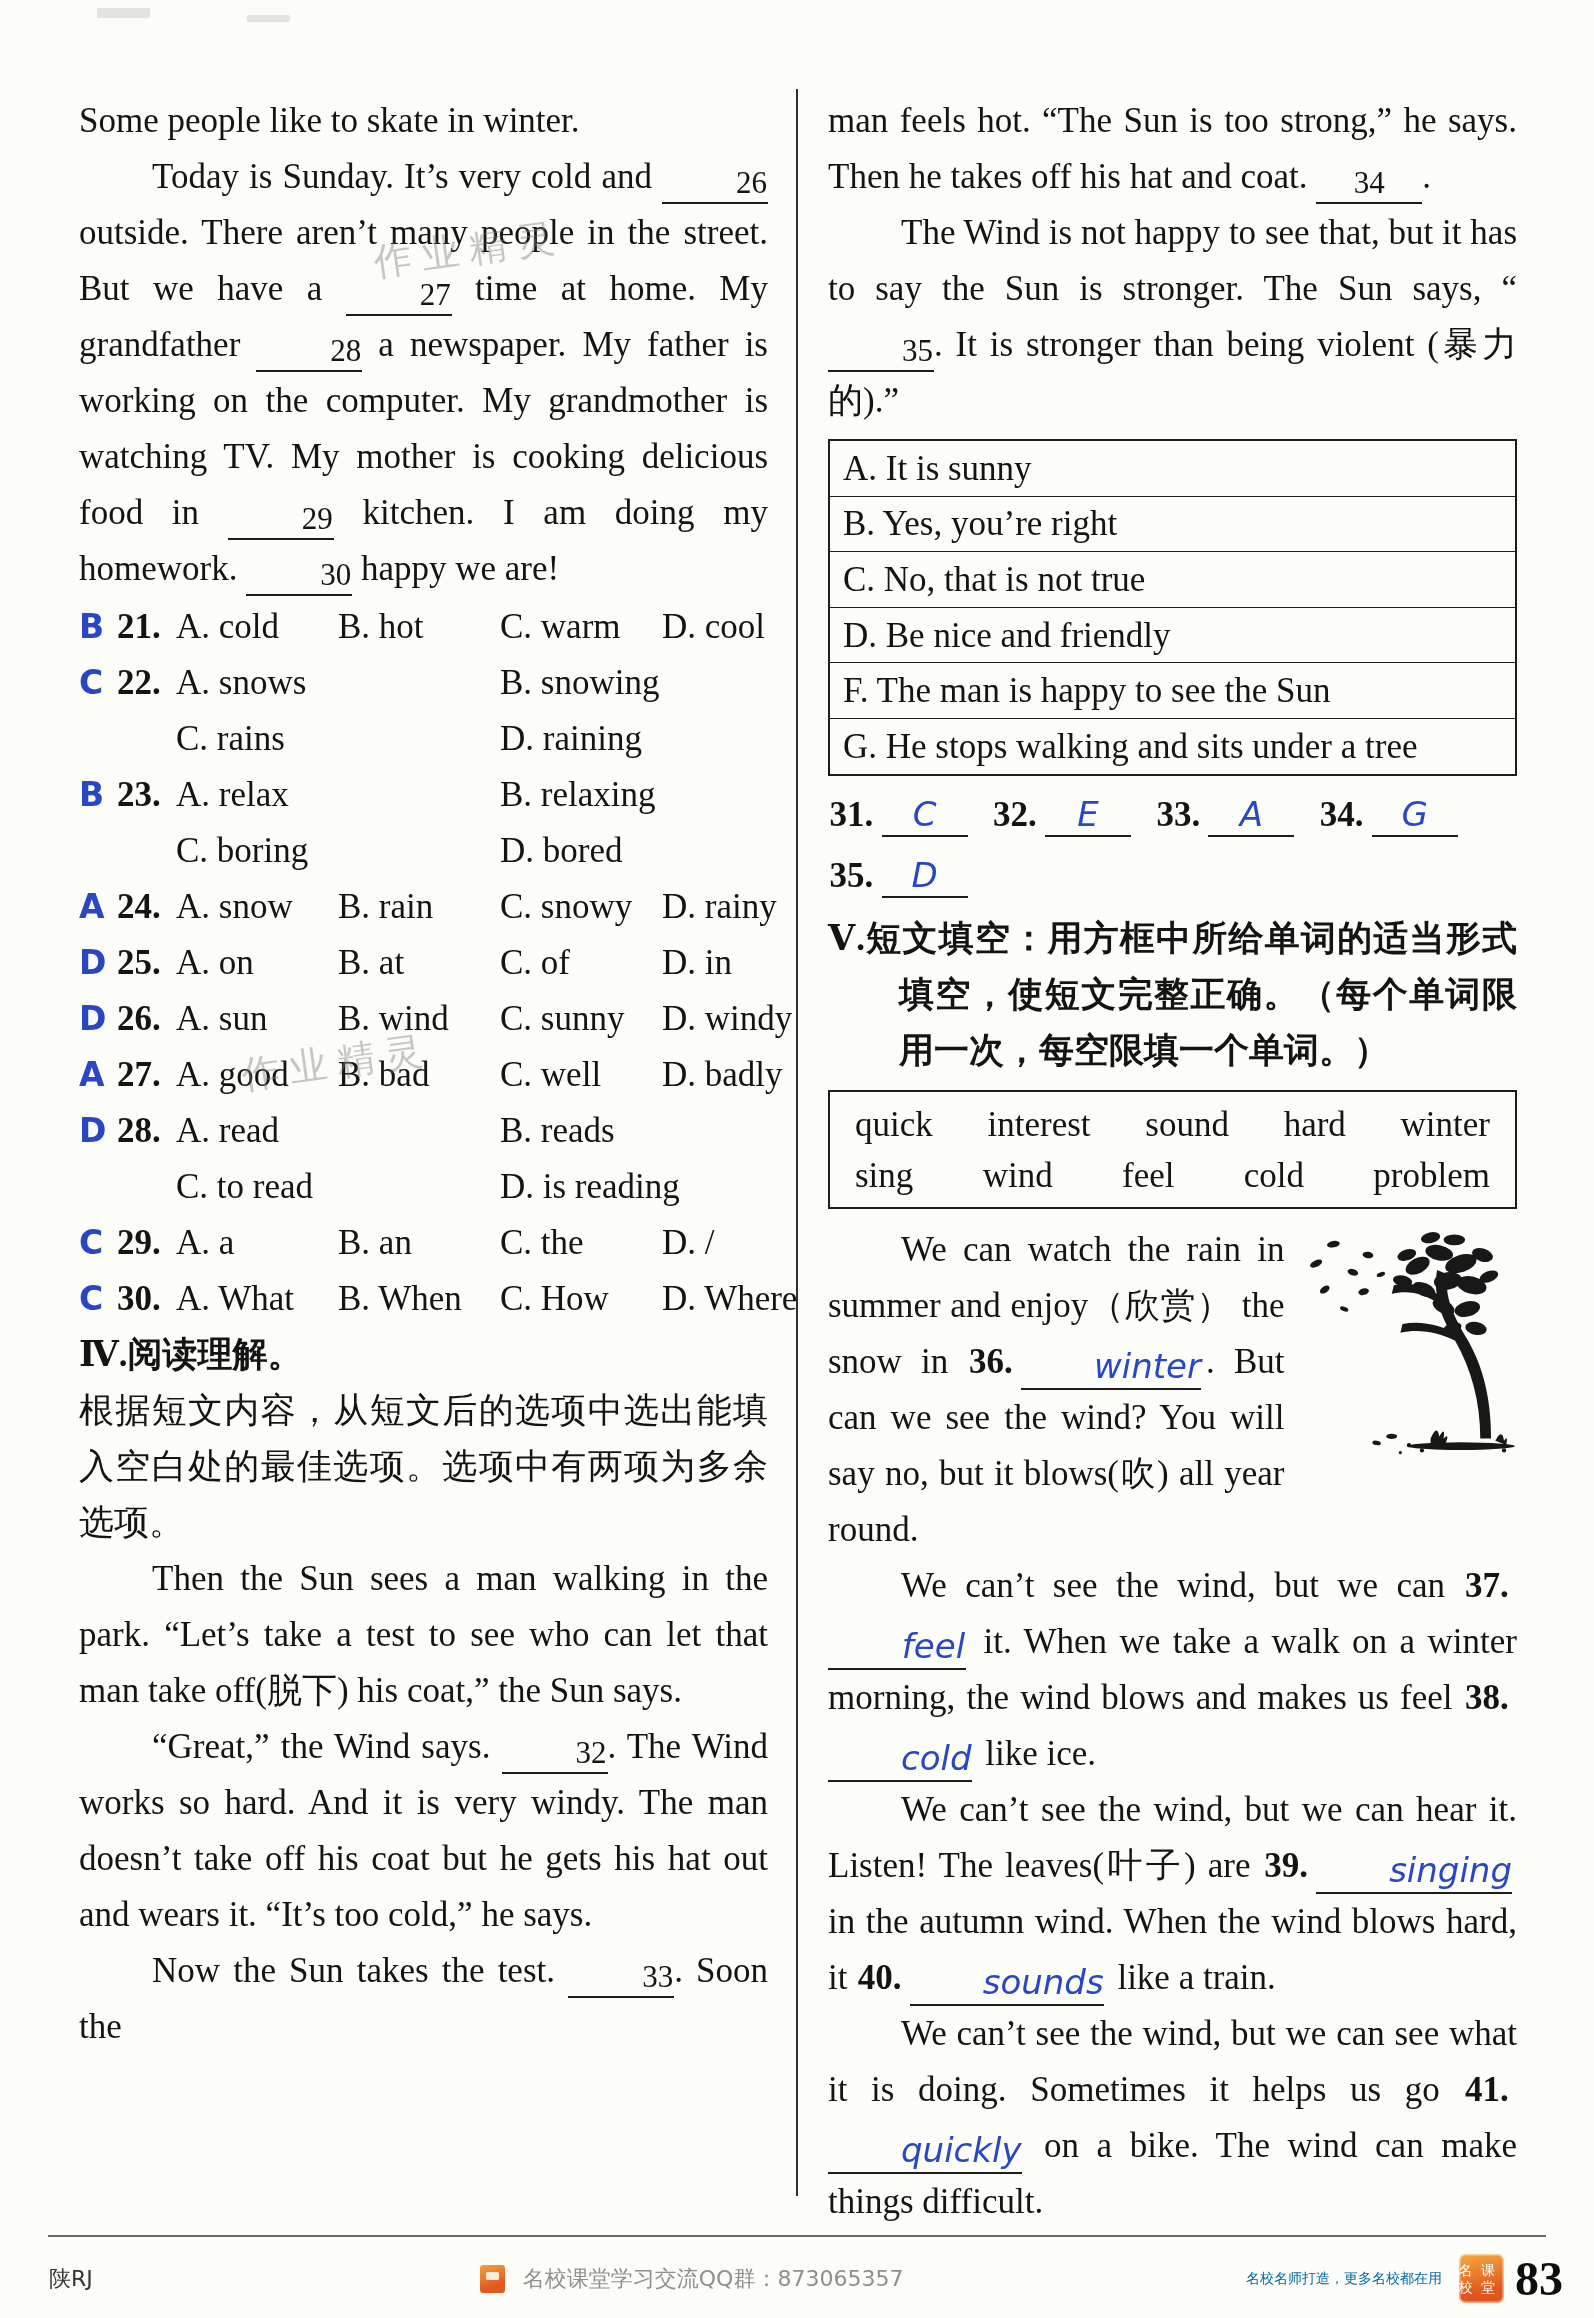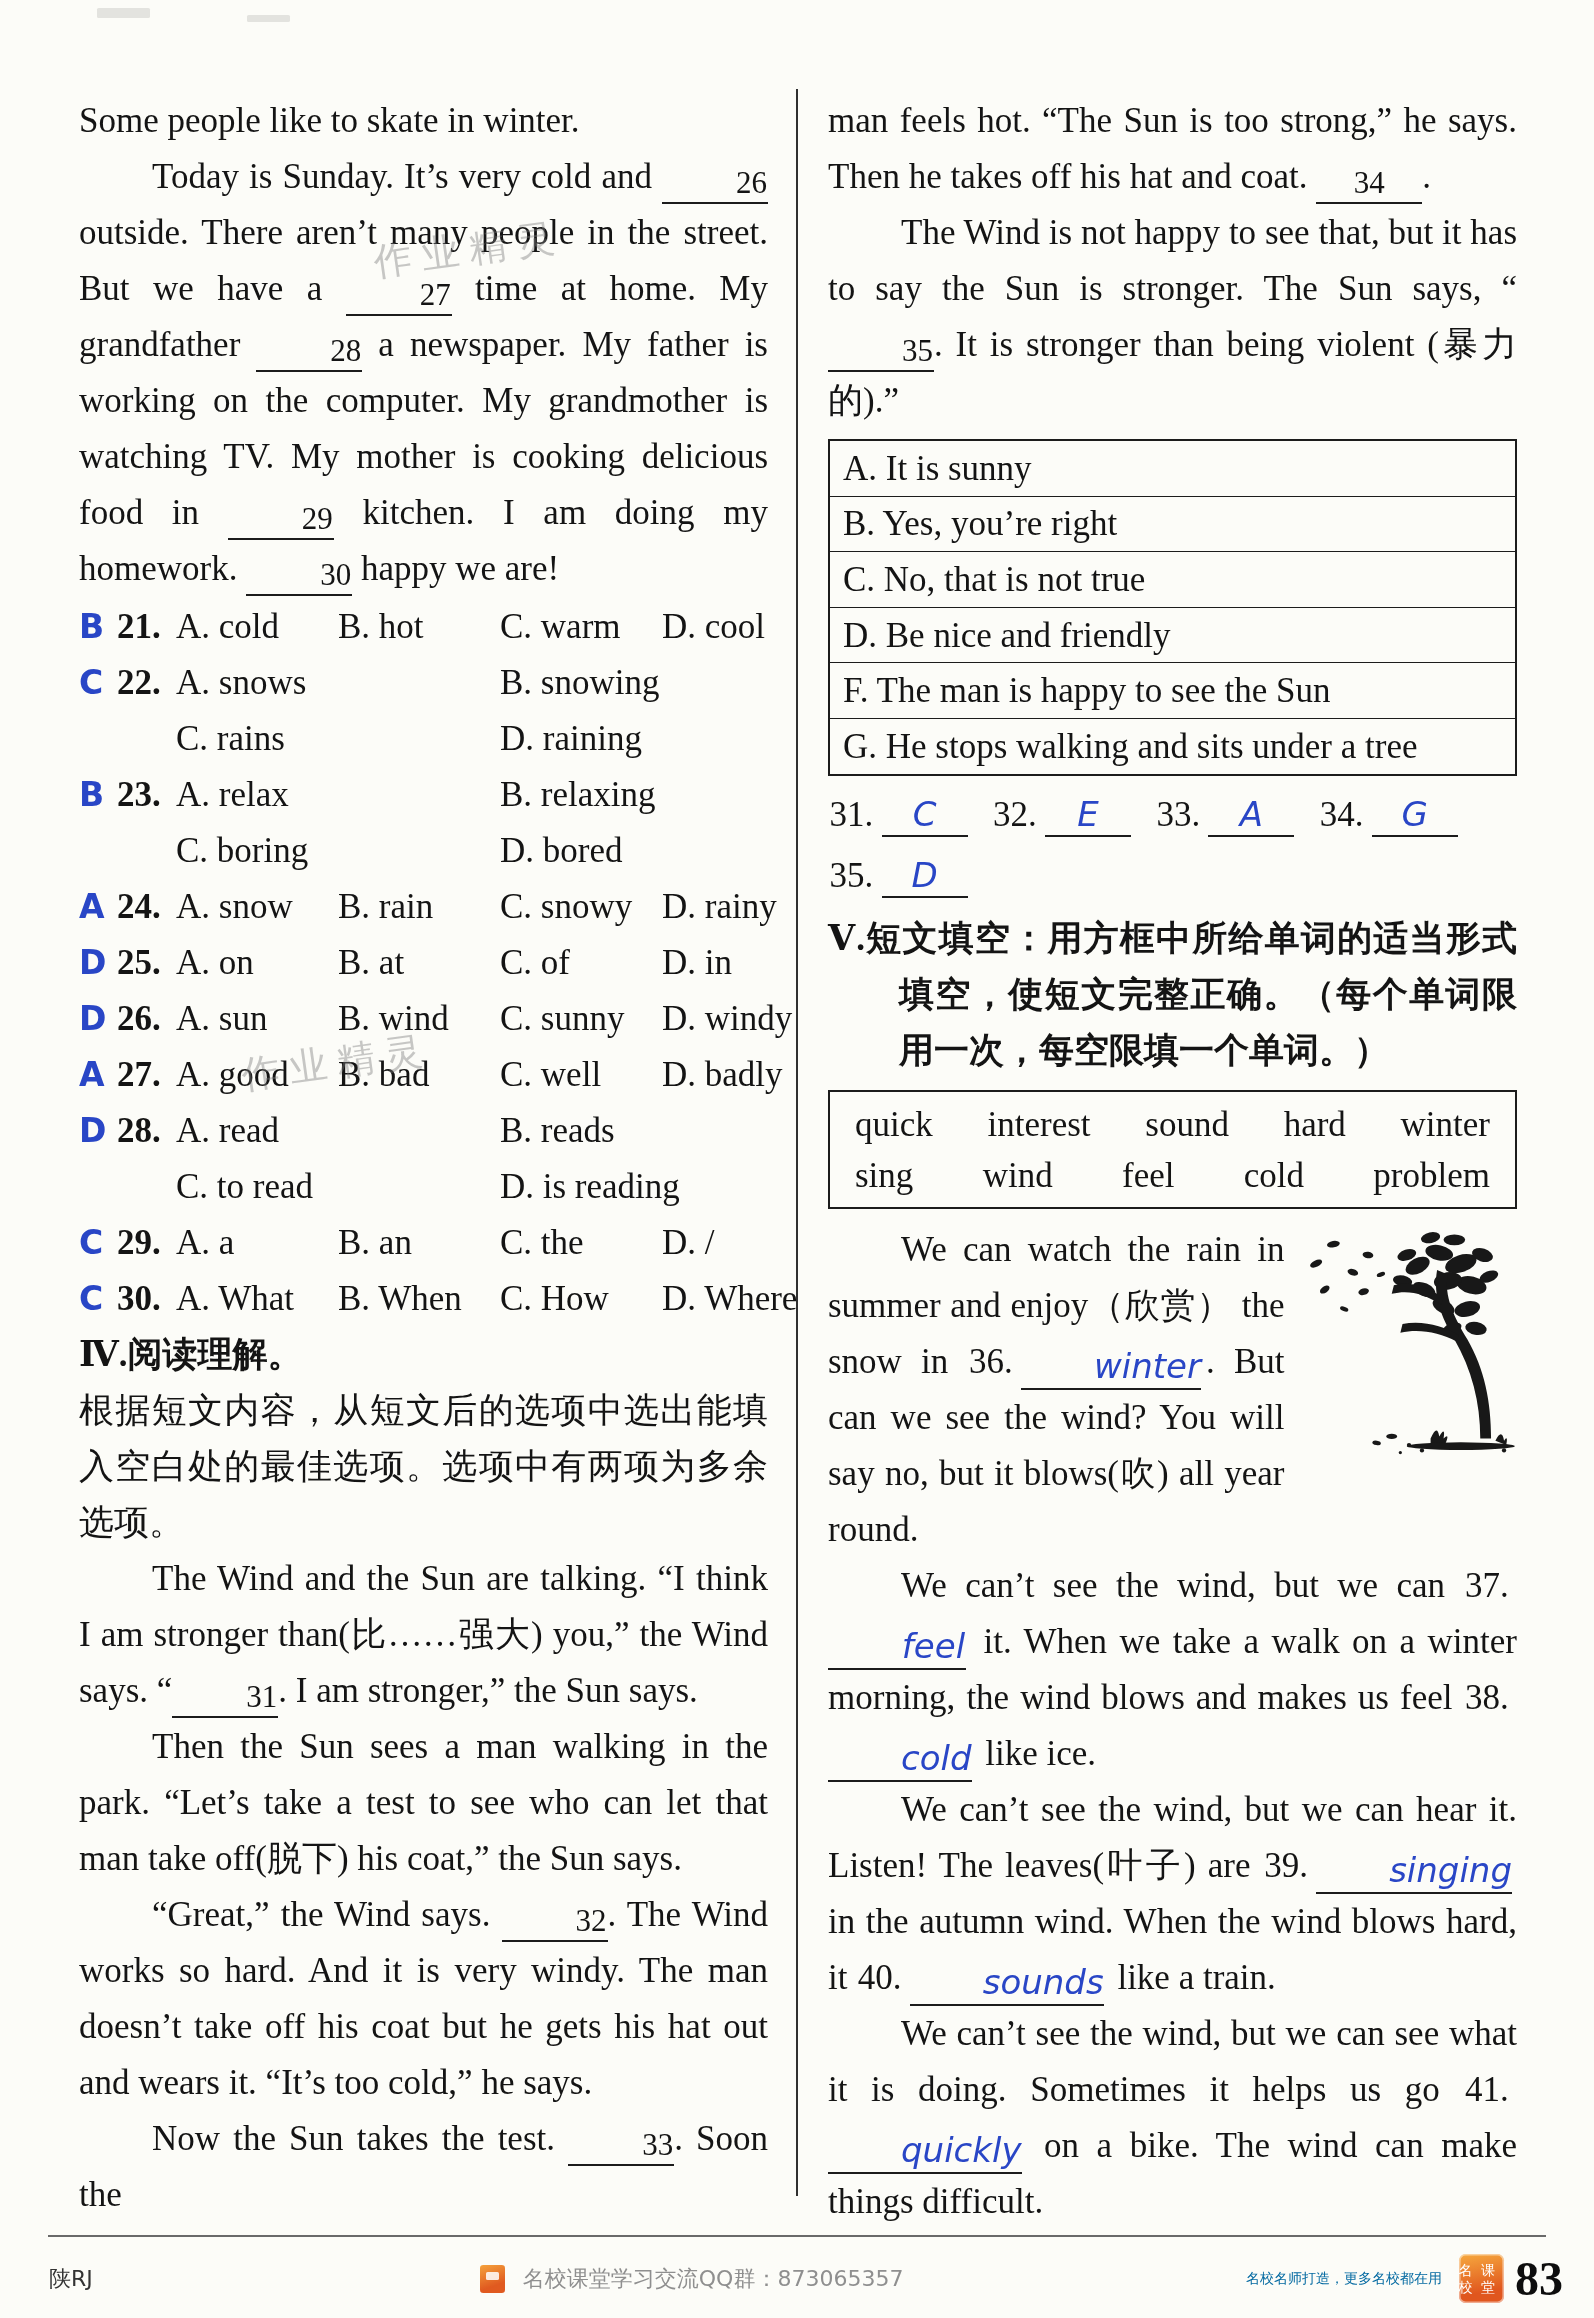--- a/index.html
+++ b/index.html
@@ -17,21 +17,21 @@
 .col{position:absolute;top:93px;width:689px;font-size:35px;line-height:56px;text-align:justify}
 .col-left{left:79px}
 .col-right{left:828px}
 .col p{margin:0}
 .indent{text-indent:73px}
 .sec-head{font-weight:bold}
 .hang{padding-left:71px;text-indent:-71px}
 .blank{display:inline-block;border-bottom:2.5px solid #1c1c1c;text-align:center;vertical-align:-5px;line-height:1.15}
 .nblank{min-width:106px}
 .bnum{font-size:31px}
-.qn{font-weight:normal;margin:0 8.2px 0 1.6px}
+.qn{font-weight:bold;margin:0 8.2px 0 1.6px}
 .ablank{min-width:138px;margin-right:5px}
 .ablank2{min-width:86px}
 .ans{color:#2946c6;font-family:"DejaVu Sans","Liberation Sans",sans-serif;font-style:italic;font-size:34px}
 .q-list{margin-top:1.6px}
 .q-row{display:grid;grid-template-columns:38px 59px 162px 162px 162px 1fr;font-size:35px;line-height:56px}
 .q-ans{color:#2946c6;font-weight:bold;font-family:"DejaVu Sans","Liberation Sans",sans-serif;font-size:33px}
 .q-num{font-weight:bold}
 .q-opt{white-space:nowrap}
 .options-box{border:2.5px solid #1c1c1c;margin:10px 0 11.5px;font-size:35px}
 .opt-row{line-height:53px;padding:0.8px 13px;border-bottom:1.6px solid #1c1c1c}
@@ -171,21 +171,20 @@
           <span class="q-num">30.</span>
           <span class="q-opt">A. What</span>
           <span class="q-opt">B. When</span>
           <span class="q-opt">C. How</span>
           <span class="q-opt">D. Where</span>
         </div>
       </div>
 
     <p class="sec-head">Ⅳ.阅读理解。</p>
     <p>根据短文内容，从短文后的选项中选出能填入空白处的最佳选项。选项中有两项为多余选项。</p>
-    <p class="indent">The Wind and the Sun are talking. “I think I am stronger than(比……强大) you,” the Wind says. “<span class="blank nblank"><span class="bnum">31</span></span>. I am stronger,” the Sun says.</p>
     <p class="indent">Then the Sun sees a man walking in the park. “Let’s take a test to see who can let that man take off(脱下) his coat,” the Sun says.</p>
     <p class="indent">“Great,” the Wind says. <span class="blank nblank"><span class="bnum">32</span></span>. The Wind works so hard. And it is very windy. The man doesn’t take off his coat but he gets his hat out and wears it. “It’s too cold,” he says.</p>
     <p class="indent">Now the Sun takes the test. <span class="blank nblank"><span class="bnum">33</span></span>. Soon the</p>
   </div>
 
   <div class="col col-right">
     <p>man feels hot. “The Sun is too strong,” he says. Then he takes off his hat and coat. <span class="blank nblank"><span class="bnum">34</span></span>.</p>
     <p class="indent">The Wind is not happy to see that, but it has to say the Sun is stronger. The Sun says, “<span class="blank nblank"><span class="bnum">35</span></span>. It is stronger than being violent (暴力的).”</p>
 
     <div class="options-box">

